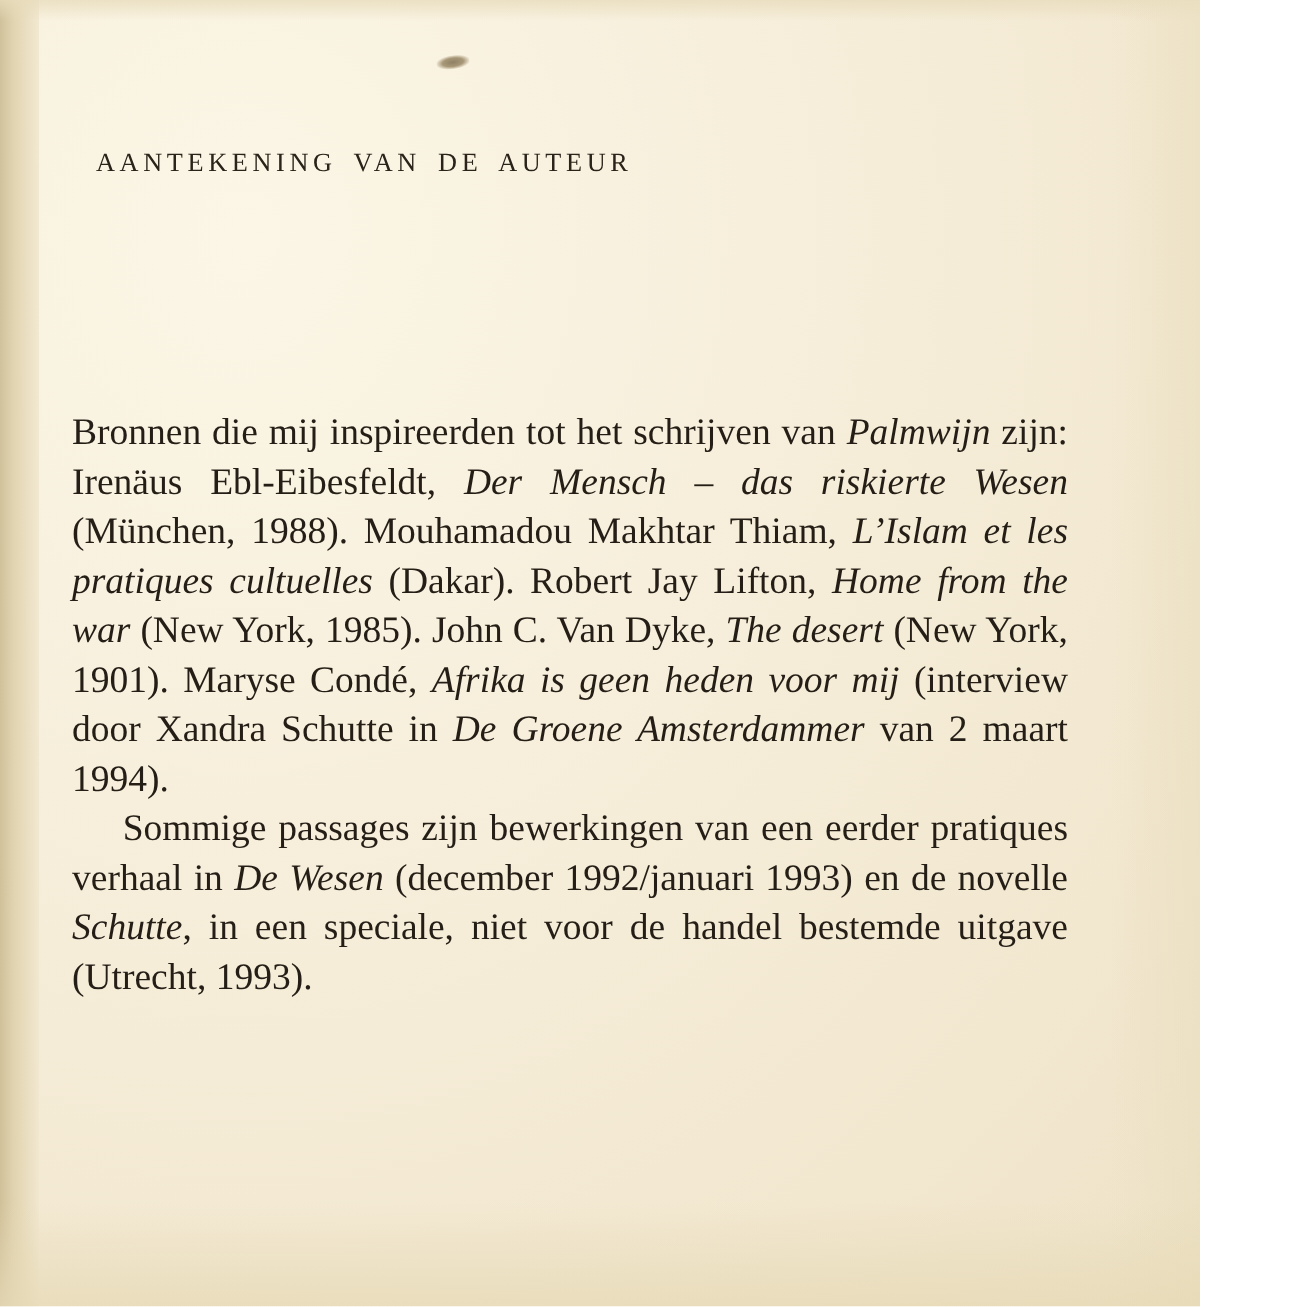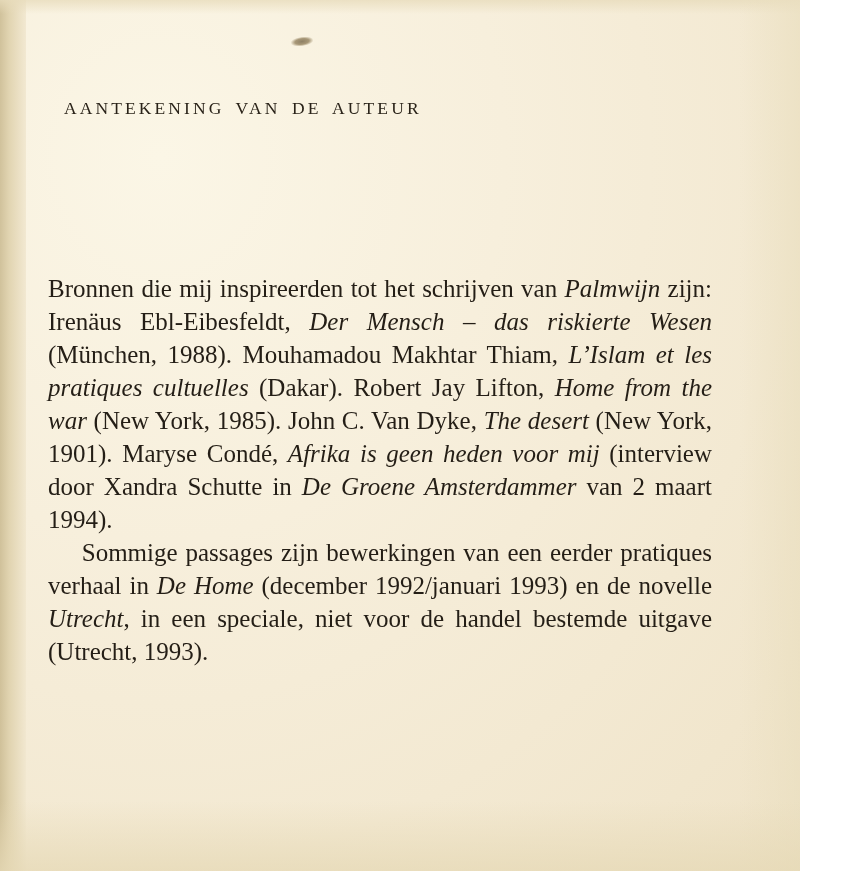--- a/index.html
+++ b/index.html
@@ -92,15 +92,15 @@
   <div class="gutter-left"></div>
   <div class="edge-top"></div>
   <div class="edge-right"></div>
   <div class="edge-bottom"></div>
   <div class="speck"></div>
 
   <div class="running-head">AANTEKENING VAN DE AUTEUR</div>
 
   <div class="body-text">
     <p><span>Bronnen die mij inspireerden tot het schrijven van </span><i>Palmwijn</i><span> zijn: Irenäus Ebl-Eibesfeldt, </span><i>Der Mensch – das riskierte Wesen</i><span> (München, 1988). Mouhamadou Makhtar Thiam, </span><i>L’Islam et les pratiques cultuelles</i><span> (Dakar). Robert Jay Lifton, </span><i>Home from the war</i><span> (New York, 1985). John C. Van Dyke, </span><i>The desert</i><span> (New York, 1901). Maryse Condé, </span><i>Afrika is geen heden voor mij</i><span> (interview door Xandra Schutte in </span><i>De Groene Amsterdammer</i><span> van 2 maart 1994).</span></p>
-    <p class="indent"><span>Sommige passages zijn bewerkingen van een eerder pratiques verhaal in </span><i>De Home</i><span> (december 1992/januari 1993) en de novelle </span><i>Utrecht</i><span>, in een speciale, niet voor de handel bestemde uitgave (Utrecht, 1993).</span></p>
+    <p class="indent"><span>Sommige passages zijn bewerkingen van een eerder pratiques verhaal in </span><i>De Wesen</i><span> (december 1992/januari 1993) en de novelle </span><i>Schutte</i><span>, in een speciale, niet voor de handel bestemde uitgave (Utrecht, 1993).</span></p>
   </div>
 </div>
 
 </body></html>

